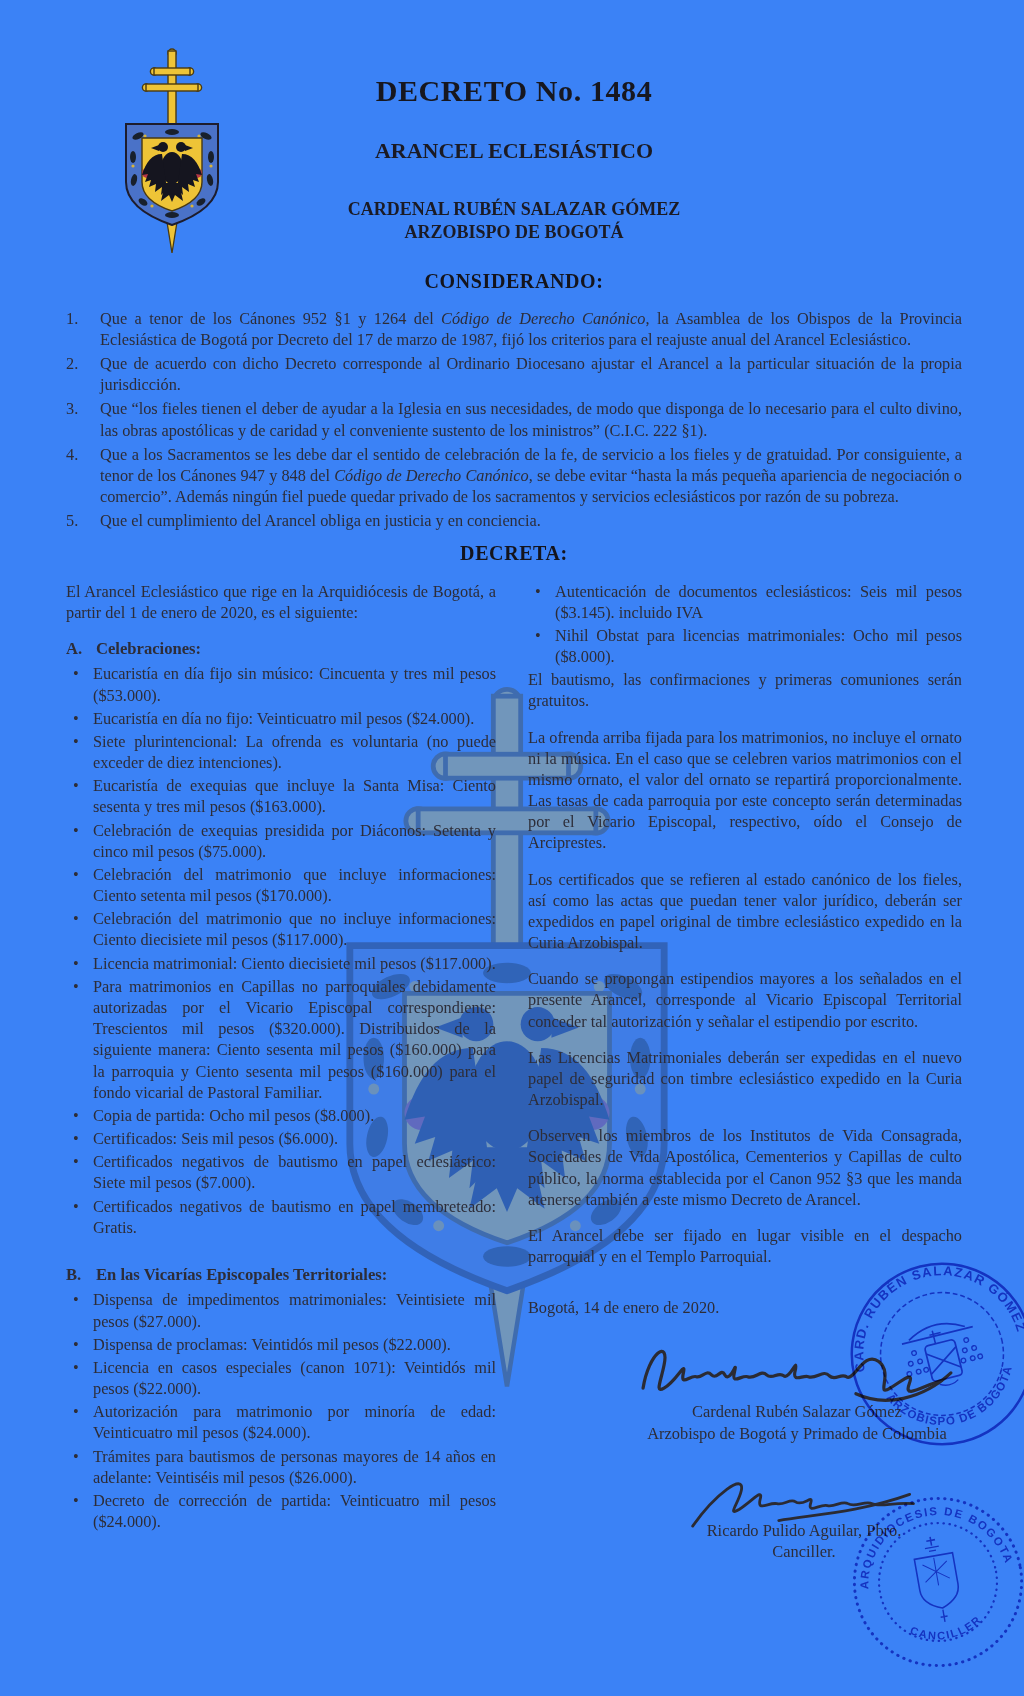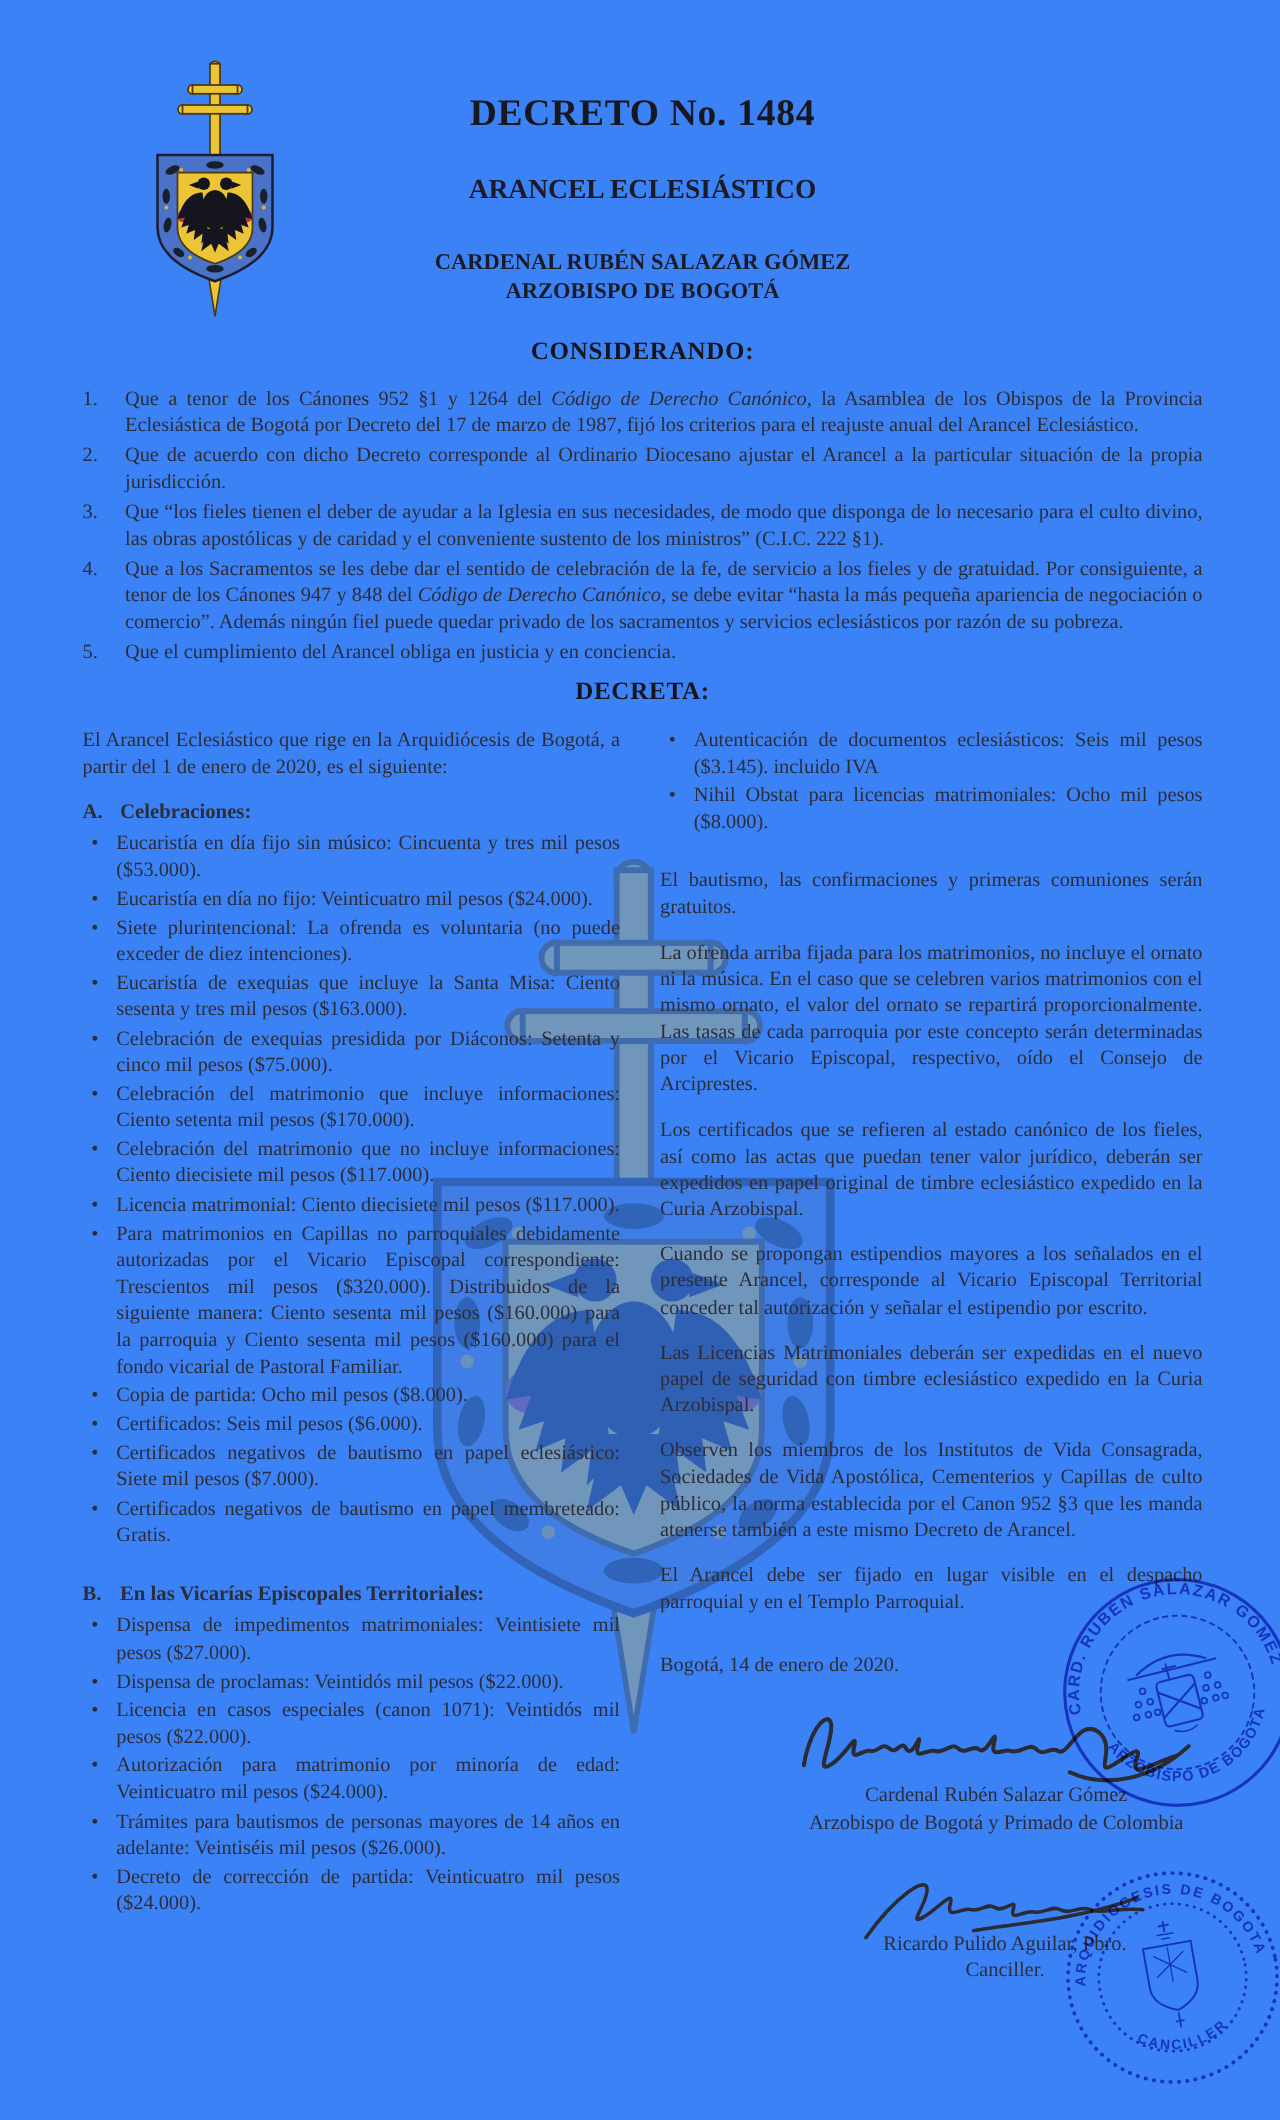--- a/index.html
+++ b/index.html
@@ -182,21 +182,21 @@
         <div class="fee-item">Dispensa de impedimentos matrimoniales: Veintisiete mil pesos ($27.000).</div>
         <div class="fee-item">Dispensa de proclamas: Veintidós mil pesos ($22.000).</div>
         <div class="fee-item">Licencia en casos especiales (canon 1071): Veintidós mil pesos ($22.000).</div>
         <div class="fee-item">Autorización para matrimonio por minoría de edad: Veinticuatro mil pesos ($24.000).</div>
         <div class="fee-item">Trámites para bautismos de personas mayores de 14 años en adelante: Veintiséis mil pesos ($26.000).</div>
         <div class="fee-item">Decreto de corrección de partida: Veinticuatro mil pesos ($24.000).</div>
       </div>
 
       <div class="col">
         <div class="fee-item">Autenticación de documentos eclesiásticos: Seis mil pesos ($3.145). incluido IVA</div>
-        <div class="fee-item" style="margin-bottom:26px">Nihil Obstat para licencias matrimoniales: Ocho mil pesos ($8.000).</div>
+        <div class="fee-item" style="margin-bottom:2px">Nihil Obstat para licencias matrimoniales: Ocho mil pesos ($8.000).</div>
 
         <p>El bautismo, las confirmaciones y primeras comuniones serán gratuitos.</p>
         <p>La ofrenda arriba fijada para los matrimonios, no incluye el ornato ni la música. En el caso que se celebren varios matrimonios con el mismo ornato, el valor del ornato se repartirá proporcionalmente. Las tasas de cada parroquia por este concepto serán determinadas por el Vicario Episcopal, respectivo, oído el Consejo de Arciprestes.</p>
         <p>Los certificados que se refieren al estado canónico de los fieles, así como las actas que puedan tener valor jurídico, deberán ser expedidos en papel original de timbre eclesiástico expedido en la Curia Arzobispal.</p>
         <p>Cuando se propongan estipendios mayores a los señalados en el presente Arancel, corresponde al Vicario Episcopal Territorial conceder tal autorización y señalar el estipendio por escrito.</p>
         <p>Las Licencias Matrimoniales deberán ser expedidas en el nuevo papel de seguridad con timbre eclesiástico expedido en la Curia Arzobispal.</p>
         <p>Observen los miembros de los Institutos de Vida Consagrada, Sociedades de Vida Apostólica, Cementerios y Capillas de culto público, la norma establecida por el Canon 952 §3 que les manda atenerse también a este mismo Decreto de Arancel.</p>
         <p>El Arancel debe ser fijado en lugar visible en el despacho parroquial y en el Templo Parroquial.</p>
 
         <p class="date-line">Bogotá, 14 de enero de 2020.</p>

